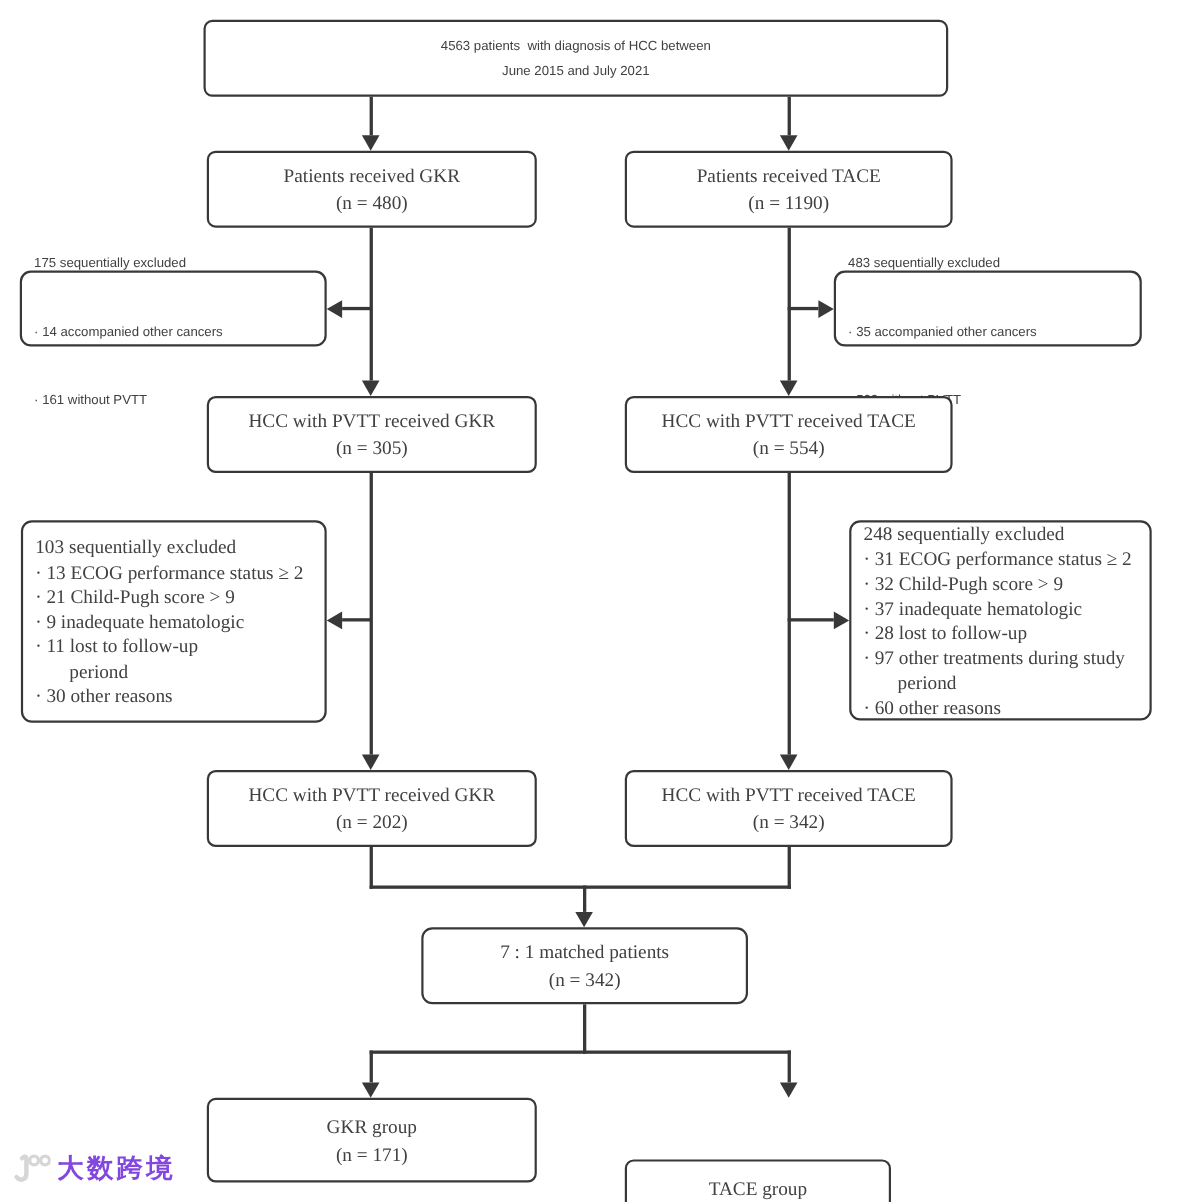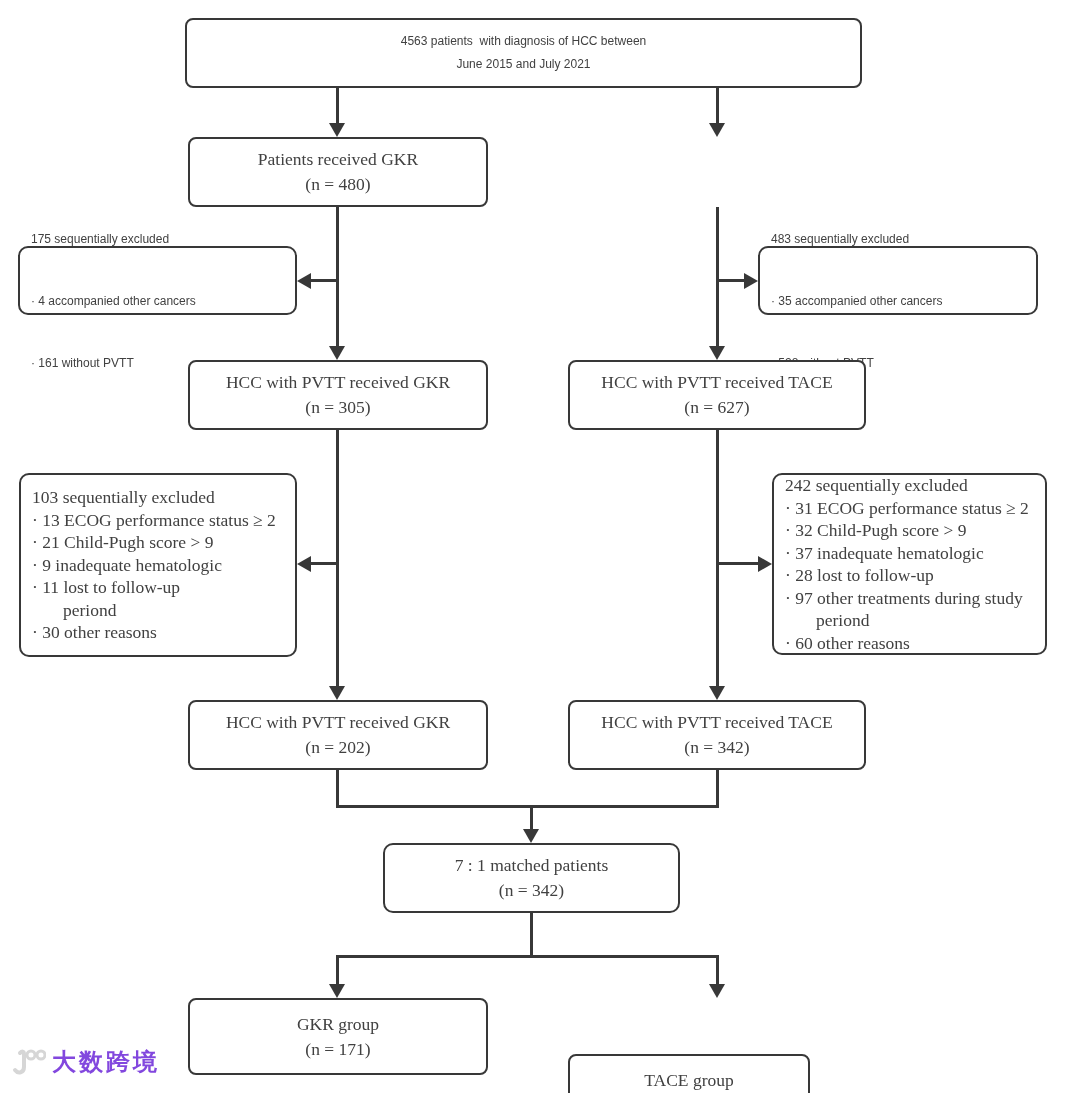--- a/index.html
+++ b/index.html
@@ -46,55 +46,59 @@
   <div class="box sans" style="left:185px;top:18px;width:677px;height:70px;">
     <div class="pre">4563 patients  with diagnosis of HCC between</div>
     <div>June 2015 and July 2021</div>
   </div>
 
   <div class="box serif" style="left:188px;top:137px;width:300px;height:70px;">
     <div>Patients received GKR</div>
     <div>(n = 480)</div>
   </div>
 
+  <div class="box serif" style="left:568px;top:137px;width:298px;height:70px;">
+    <div>Patients received TACE</div>
+    <div>(n = 1190)</div>
+  </div>
 
   <div class="box sans excl" style="left:18px;top:246px;width:279px;height:69px;">
     <div class="xline">175 sequentially excluded</div>
-    <div class="xline">· 4 accompanied other cancers</div>
+    <div class="xline">· 14 accompanied other cancers</div>
     <div class="xline">· 161 without PVTT</div>
   </div>
 
   <div class="box sans excl" style="left:758px;top:246px;width:280px;height:69px;">
     <div class="xline">483 sequentially excluded</div>
     <div class="xline">· 35 accompanied other cancers</div>
     <div class="xline">· 528 without PVTT</div>
   </div>
 
   <div class="box serif" style="left:188px;top:360px;width:300px;height:70px;">
     <div>HCC with PVTT received GKR</div>
     <div>(n = 305)</div>
   </div>
 
   <div class="box serif" style="left:568px;top:360px;width:298px;height:70px;">
     <div>HCC with PVTT received TACE</div>
-    <div>(n = 627)</div>
+    <div>(n = 554)</div>
   </div>
 
   <div class="box serif excl" style="left:19px;top:473px;width:278px;height:184px;">
     <div class="xline">103 sequentially excluded</div>
     <div class="xline">· 13 ECOG performance status ≥ 2</div>
     <div class="xline">· 21 Child-Pugh score &gt; 9</div>
     <div class="xline">· 9 inadequate hematologic</div>
     <div class="xline">· 11 lost to follow-up</div>
     <div class="xline indent">periond</div>
     <div class="xline">· 30 other reasons</div>
   </div>
 
   <div class="box serif excl" style="left:772px;top:473px;width:275px;height:182px;">
-    <div class="xline">242 sequentially excluded</div>
+    <div class="xline">248 sequentially excluded</div>
     <div class="xline">· 31 ECOG performance status ≥ 2</div>
     <div class="xline">· 32 Child-Pugh score &gt; 9</div>
     <div class="xline">· 37 inadequate hematologic</div>
     <div class="xline">· 28 lost to follow-up</div>
     <div class="xline">· 97 other treatments during study</div>
     <div class="xline indent">periond</div>
     <div class="xline">· 60 other reasons</div>
   </div>
 
   <div class="box serif" style="left:188px;top:700px;width:300px;height:70px;">

